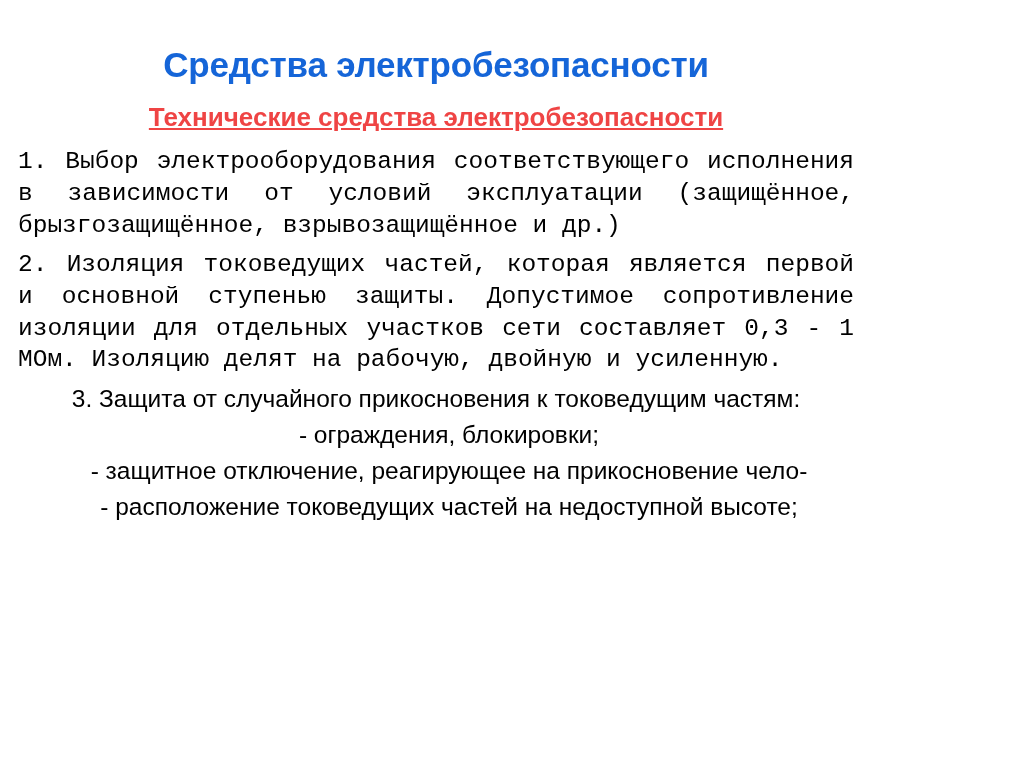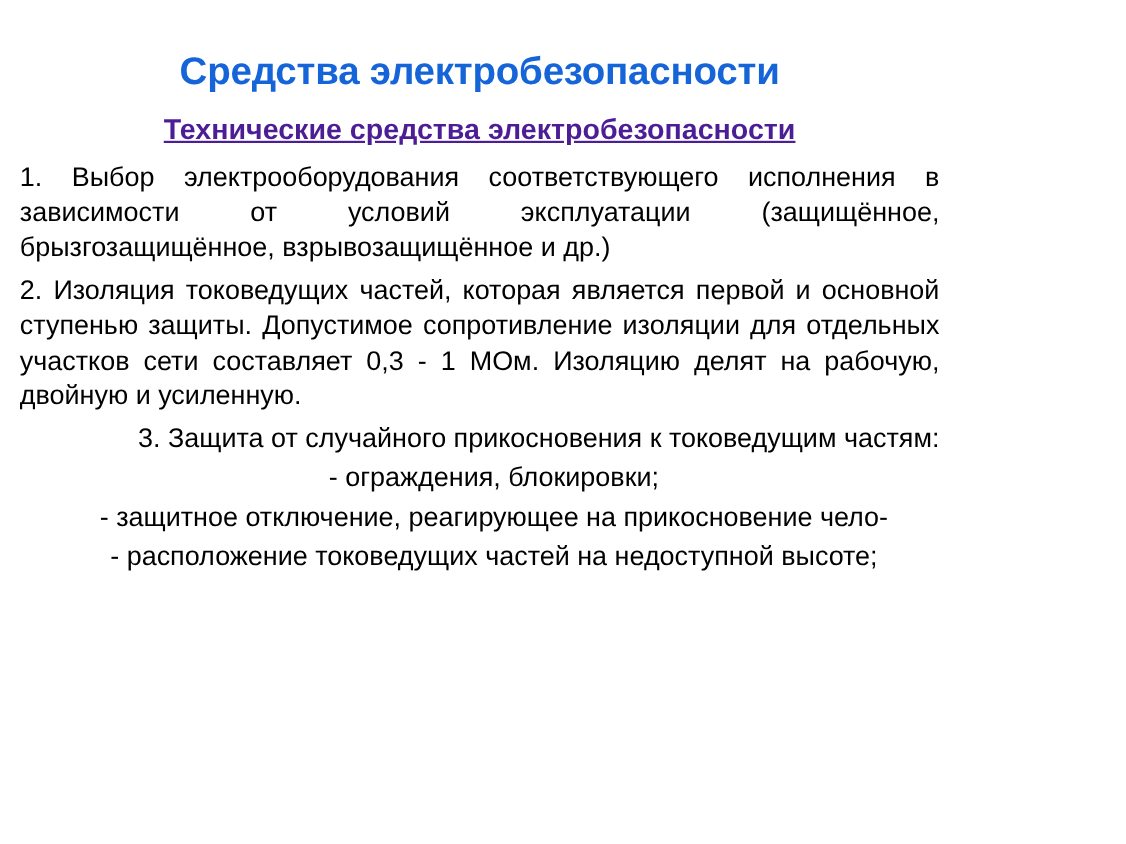--- a/index.html
+++ b/index.html
@@ -31,39 +31,40 @@
     letter-spacing: -0.2px;
   }
   .lead {
     text-align: center;
     font-size: 24.5px;
     line-height: 1.2;
     margin: 0 0 14px 0;
   }
   .subhead {
     text-align: center;
-    color: #4c1d95;
+    color: #ef4444;
     font-size: 26px;
     font-weight: bold;
     text-decoration: underline;
     margin: 0 0 14px 0;
     line-height: 1.15;
   }
   .para {
     text-align: justify;
     text-justify: inter-word;
     font-size: 24.5px;
     line-height: 1.30;
     margin: 0 0 7px 0;
+    font-family: Liberation Mono, monospace;
   }
   .para.j {
     text-align-last: left;
   }
   .plain {
-    text-align: right;
+    text-align: center;
     font-size: 24.5px;
     line-height: 1.30;
     margin: 0 0 4px 0;
   }
   .bullet {
     text-align: center;
     font-size: 24.5px;
     line-height: 1.30;
     margin: 0 0 4px 0;
     padding-left: 26px;

